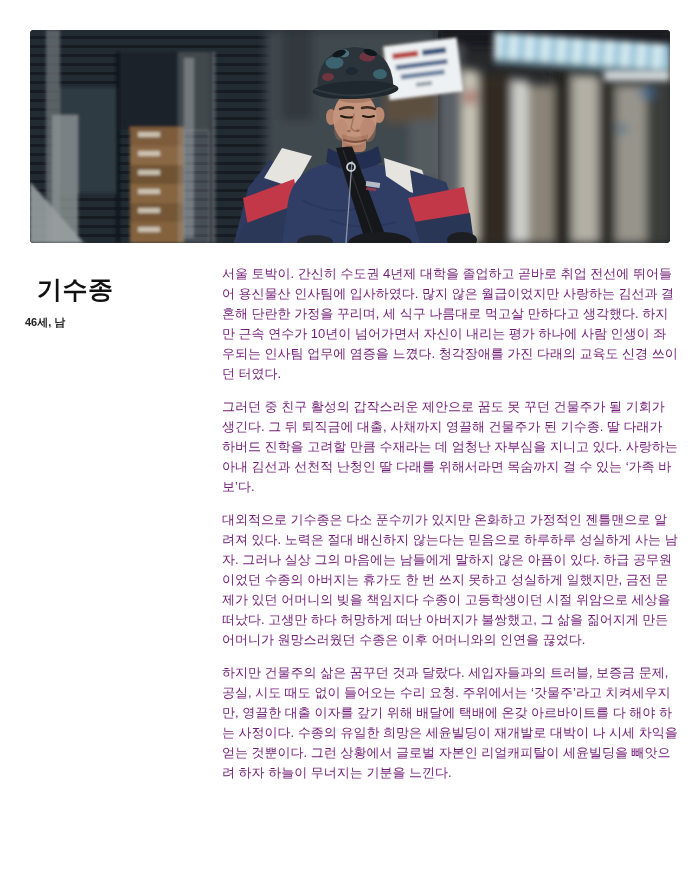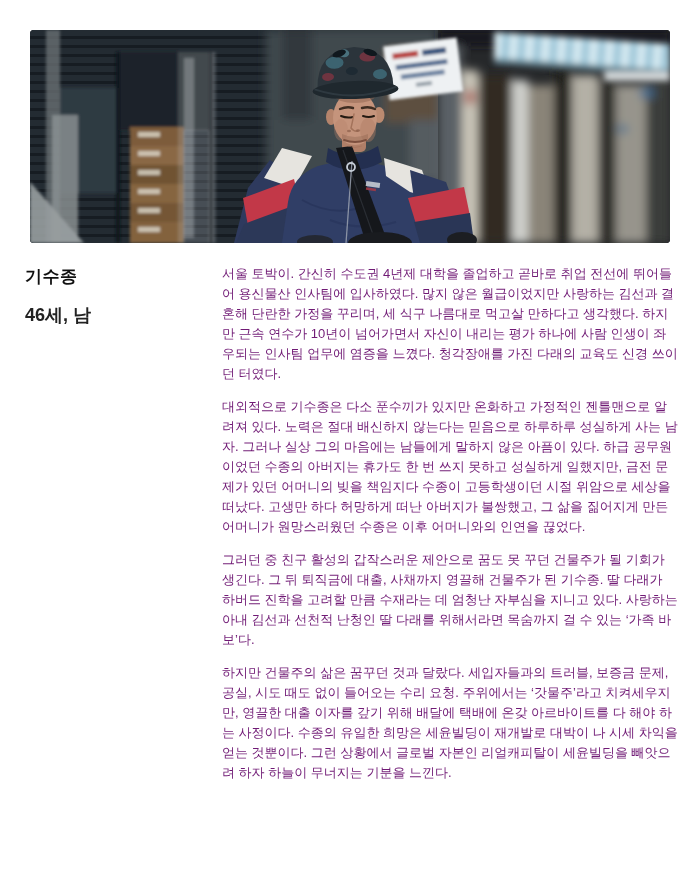--- a/index.html
+++ b/index.html
@@ -11,25 +11,25 @@
     position:absolute;left:30px;top:30px;width:640px;height:213px;
     border-radius:4px;overflow:hidden;background:#2b3136;
   }
   .photo-wrap svg{display:block;width:640px;height:213px;}
   .content{
     position:absolute;left:25px;top:264px;width:654px;
     display:flex;align-items:flex-start;
   }
   .left-col{width:197px;flex:0 0 197px;}
   .char-name{
-    margin:0;font-size:17px;line-height:26px;font-weight:700;color:#111;
+    margin:12px;font-size:25px;line-height:26px;font-weight:700;color:#111;
     letter-spacing:0.5px;
   }
   .char-age{
-    margin-top:13px;font-size:18px;font-weight:700;color:#222;
+    margin-top:13px;font-size:11px;font-weight:700;color:#222;
   }
   .right-col{flex:1;min-width:0;}
   .right-col p{
     margin:0 0 13px 0;font-size:13px;line-height:20px;color:#701a75;
   }
   .right-col p:last-child{margin-bottom:0;}
 </style>
 </head>
 <body>
 
@@ -202,20 +202,20 @@
     </svg>
   </div>
 
   <div class="content">
     <aside class="left-col">
       <h1 class="char-name">기수종</h1>
       <div class="char-age">46세, 남</div>
     </aside>
     <div class="right-col">
       <p>서울 토박이. 간신히 수도권 4년제 대학을 졸업하고 곧바로 취업 전선에 뛰어들어 용신물산 인사팀에 입사하였다. 많지 않은 월급이었지만 사랑하는 김선과 결혼해 단란한 가정을 꾸리며, 세 식구 나름대로 먹고살 만하다고 생각했다. 하지만 근속 연수가 10년이 넘어가면서 자신이 내리는 평가 하나에 사람 인생이 좌우되는 인사팀 업무에 염증을 느꼈다. 청각장애를 가진 다래의 교육도 신경 쓰이던 터였다.</p>
+      <p>그러던 중 친구 활성의 갑작스러운 제안으로 꿈도 못 꾸던 건물주가 될 기회가 생긴다. 그 뒤 퇴직금에 대출, 사채까지 영끌해 건물주가 된 기수종. 딸 다래가 하버드 진학을 고려할 만큼 수재라는 데 엄청난 자부심을 지니고 있다. 사랑하는 아내 김선과 선천적 난청인 딸 다래를 위해서라면 목숨까지 걸 수 있는 ‘가족 바보’다.</p>
       <p>대외적으로 기수종은 다소 푼수끼가 있지만 온화하고 가정적인 젠틀맨으로 알려져 있다. 노력은 절대 배신하지 않는다는 믿음으로 하루하루 성실하게 사는 남자. 그러나 실상 그의 마음에는 남들에게 말하지 않은 아픔이 있다. 하급 공무원이었던 수종의 아버지는 휴가도 한 번 쓰지 못하고 성실하게 일했지만, 금전 문제가 있던 어머니의 빚을 책임지다 수종이 고등학생이던 시절 위암으로 세상을 떠났다. 고생만 하다 허망하게 떠난 아버지가 불쌍했고, 그 삶을 짊어지게 만든 어머니가 원망스러웠던 수종은 이후 어머니와의 인연을 끊었다.</p>
-      <p>그러던 중 친구 활성의 갑작스러운 제안으로 꿈도 못 꾸던 건물주가 될 기회가 생긴다. 그 뒤 퇴직금에 대출, 사채까지 영끌해 건물주가 된 기수종. 딸 다래가 하버드 진학을 고려할 만큼 수재라는 데 엄청난 자부심을 지니고 있다. 사랑하는 아내 김선과 선천적 난청인 딸 다래를 위해서라면 목숨까지 걸 수 있는 ‘가족 바보’다.</p>
       <p>하지만 건물주의 삶은 꿈꾸던 것과 달랐다. 세입자들과의 트러블, 보증금 문제, 공실, 시도 때도 없이 들어오는 수리 요청. 주위에서는 ‘갓물주’라고 치켜세우지만, 영끌한 대출 이자를 갚기 위해 배달에 택배에 온갖 아르바이트를 다 해야 하는 사정이다. 수종의 유일한 희망은 세윤빌딩이 재개발로 대박이 나 시세 차익을 얻는 것뿐이다. 그런 상황에서 글로벌 자본인 리얼캐피탈이 세윤빌딩을 빼앗으려 하자 하늘이 무너지는 기분을 느낀다.</p>
 
     </div>
   </div>
 
 </div>
 
 </body></html>

